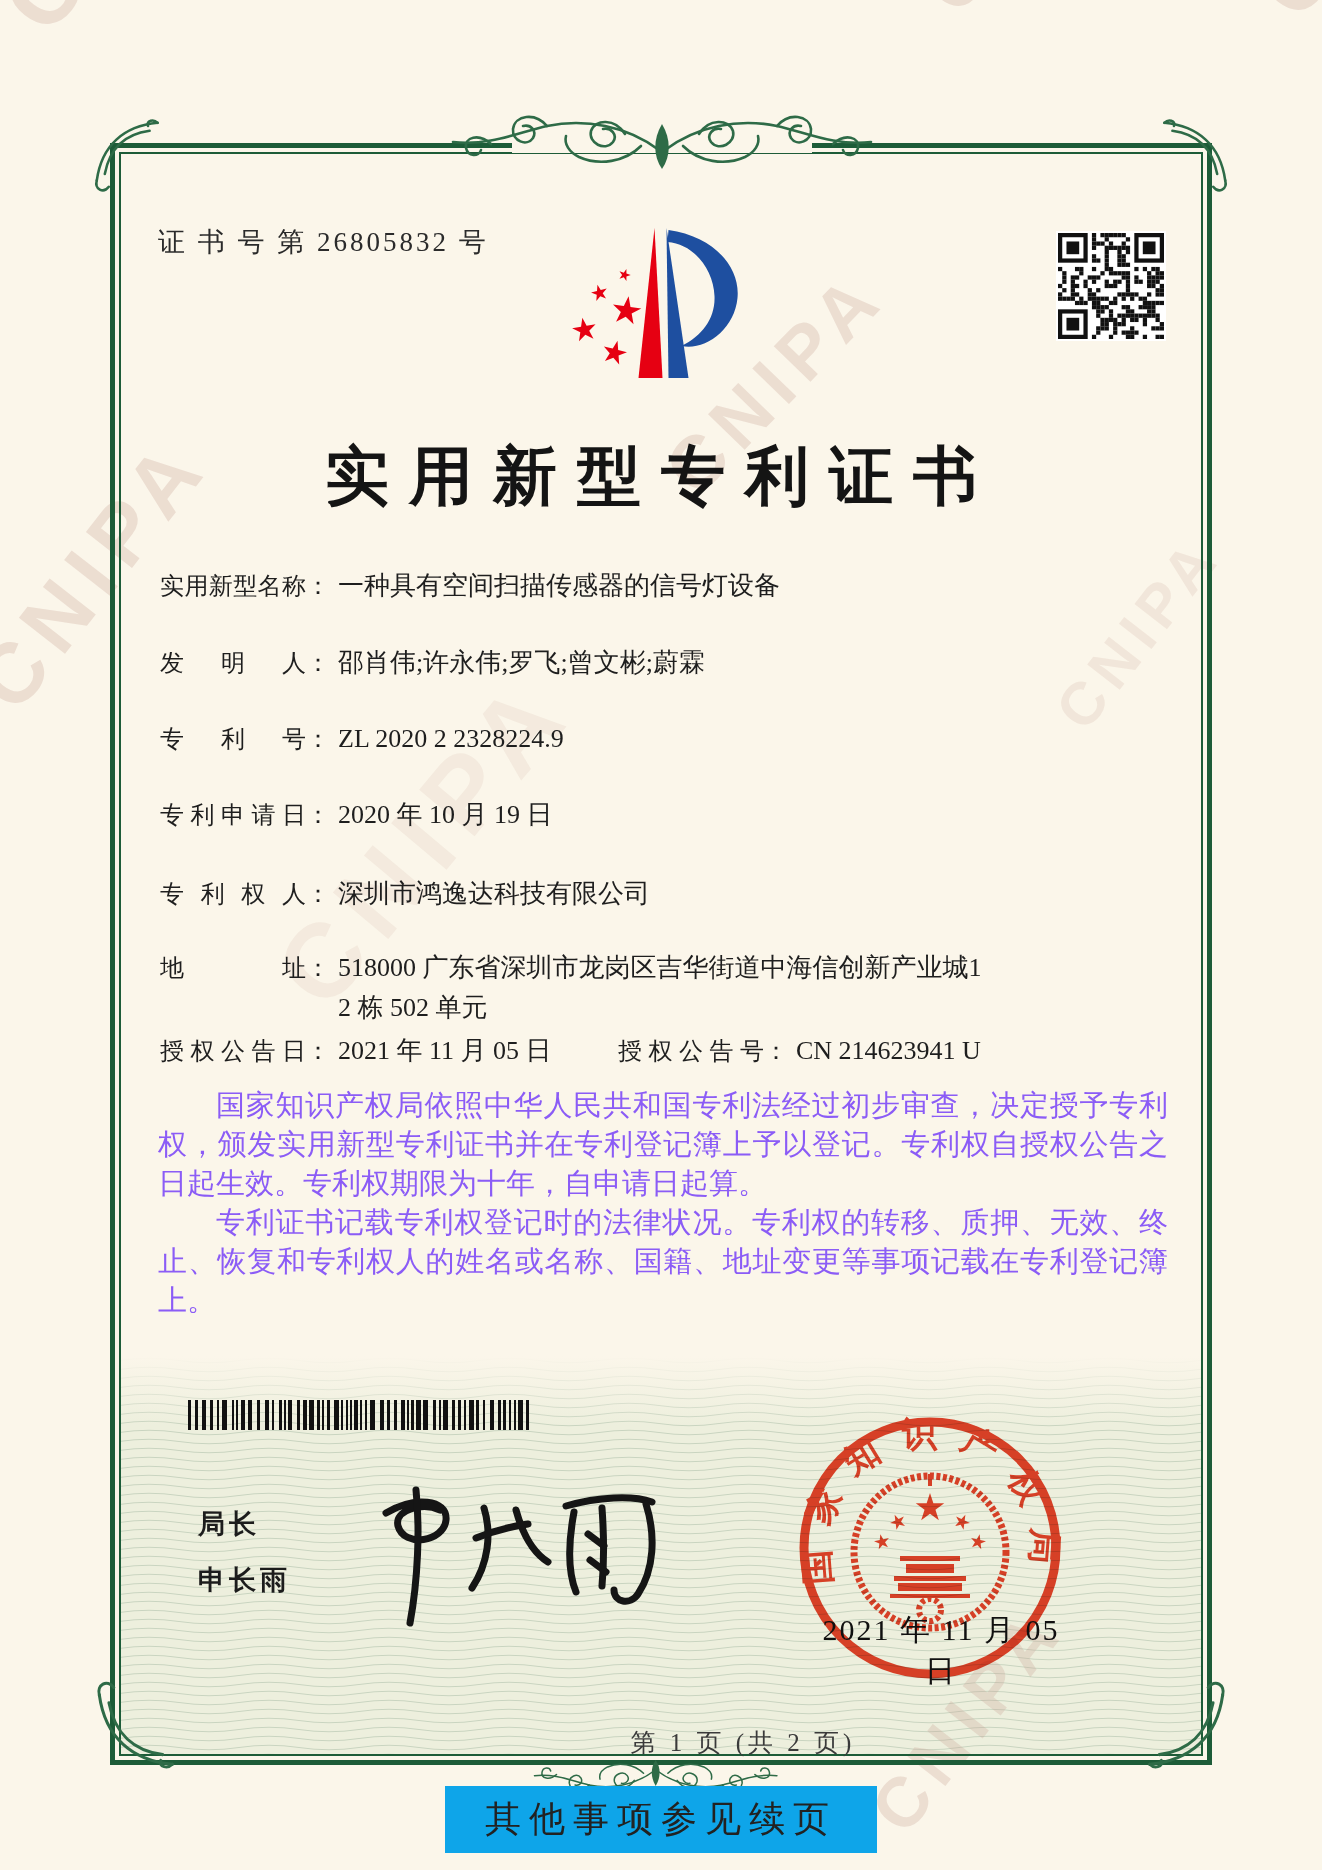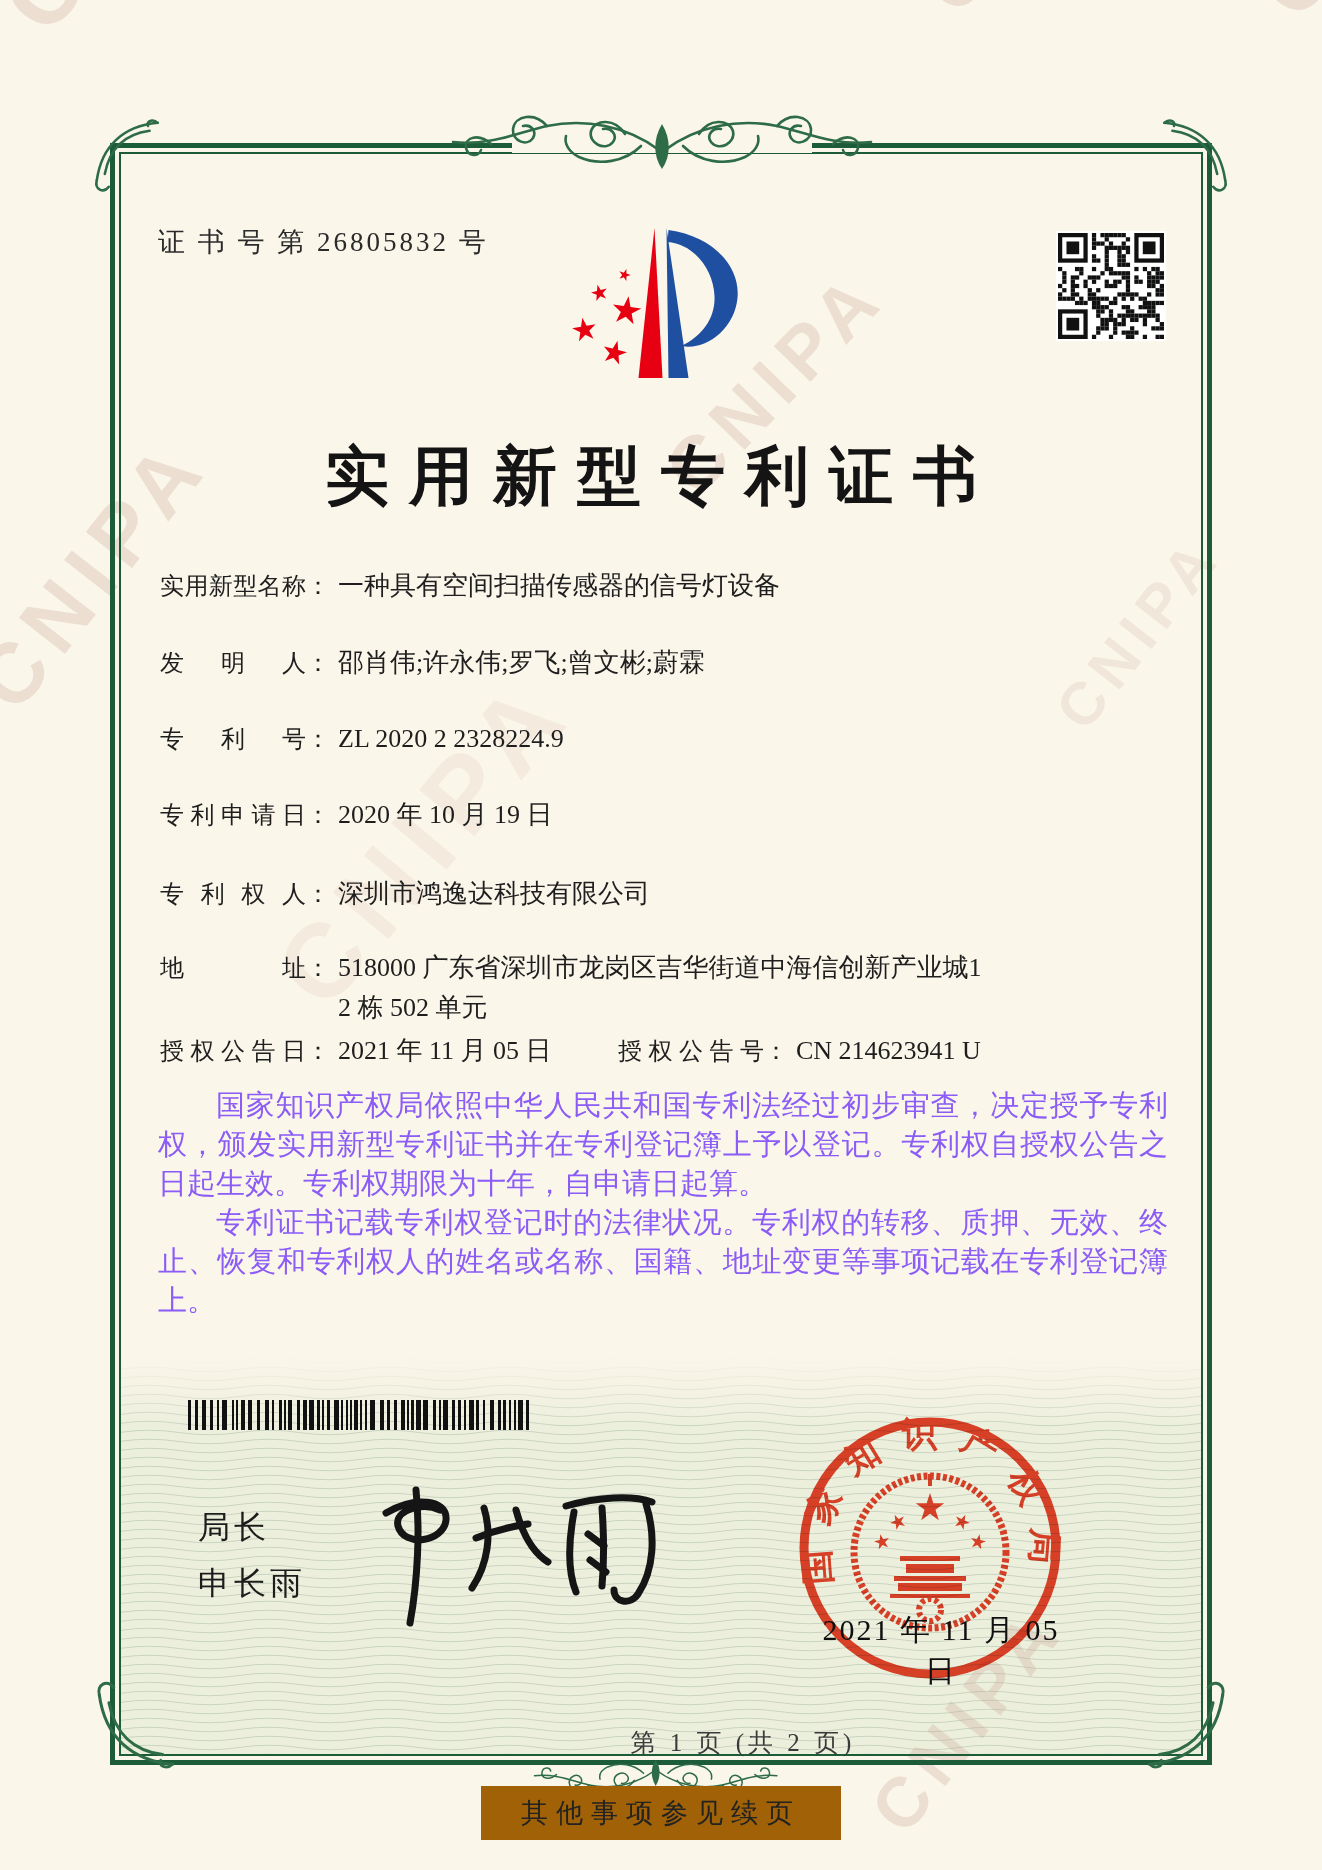--- a/index.html
+++ b/index.html
@@ -59,35 +59,35 @@
     position:absolute;left:158px;top:1086px;width:1010px;z-index:5;
     font-size:29px;line-height:39px;text-align:justify;color:#8b5cf6;
   }
   .paras p{margin:0;text-indent:2em;}
 
   
   .barcode{position:absolute;left:188px;top:1400px;z-index:5;}
   .director{
     position:absolute;left:198px;z-index:5;
     font-family:"Liberation Sans","DejaVu Sans",sans-serif;
-    font-size:32px;font-weight:400;color:#1c1c1c;letter-spacing:4px;
+    font-size:27px;font-weight:700;color:#1c1c1c;letter-spacing:4px;
   }
   .sig{position:absolute;left:356px;top:1468px;z-index:6;}
   .seal{position:absolute;left:794px;top:1410px;z-index:6;mix-blend-mode:multiply;opacity:.95;}
   .seal-date{
     position:absolute;left:806px;top:1610px;width:270px;text-align:center;z-index:7;
     font-size:30px;color:#101010;letter-spacing:2px;
   }
   .page-info{
     position:absolute;left:110px;top:1726px;width:1266px;text-align:center;z-index:5;
     font-size:25px;color:#3a3a3a;letter-spacing:4px;
   }
   .cont-note{
     position:absolute;left:50%;top:1786px;transform:translateX(-50%);z-index:5;
-    background:#a16207;padding:9px 40px;font-size:27px;letter-spacing:8px;color:#222;
+    background:#0ea5e9;padding:9px 40px;font-size:36px;letter-spacing:8px;color:#222;
     white-space:nowrap;
   }
 
   
   .orn{position:absolute;color:#2e6b47;z-index:4;pointer-events:none;}
   .flip-x{transform:scaleX(-1);}
   .flip-y{transform:scaleY(-1);}
   .flip-xy{transform:scale(-1,-1);}
   .orn-bottom-center{transform:scale(.58,-.58);transform-origin:left top;}
 </style>

